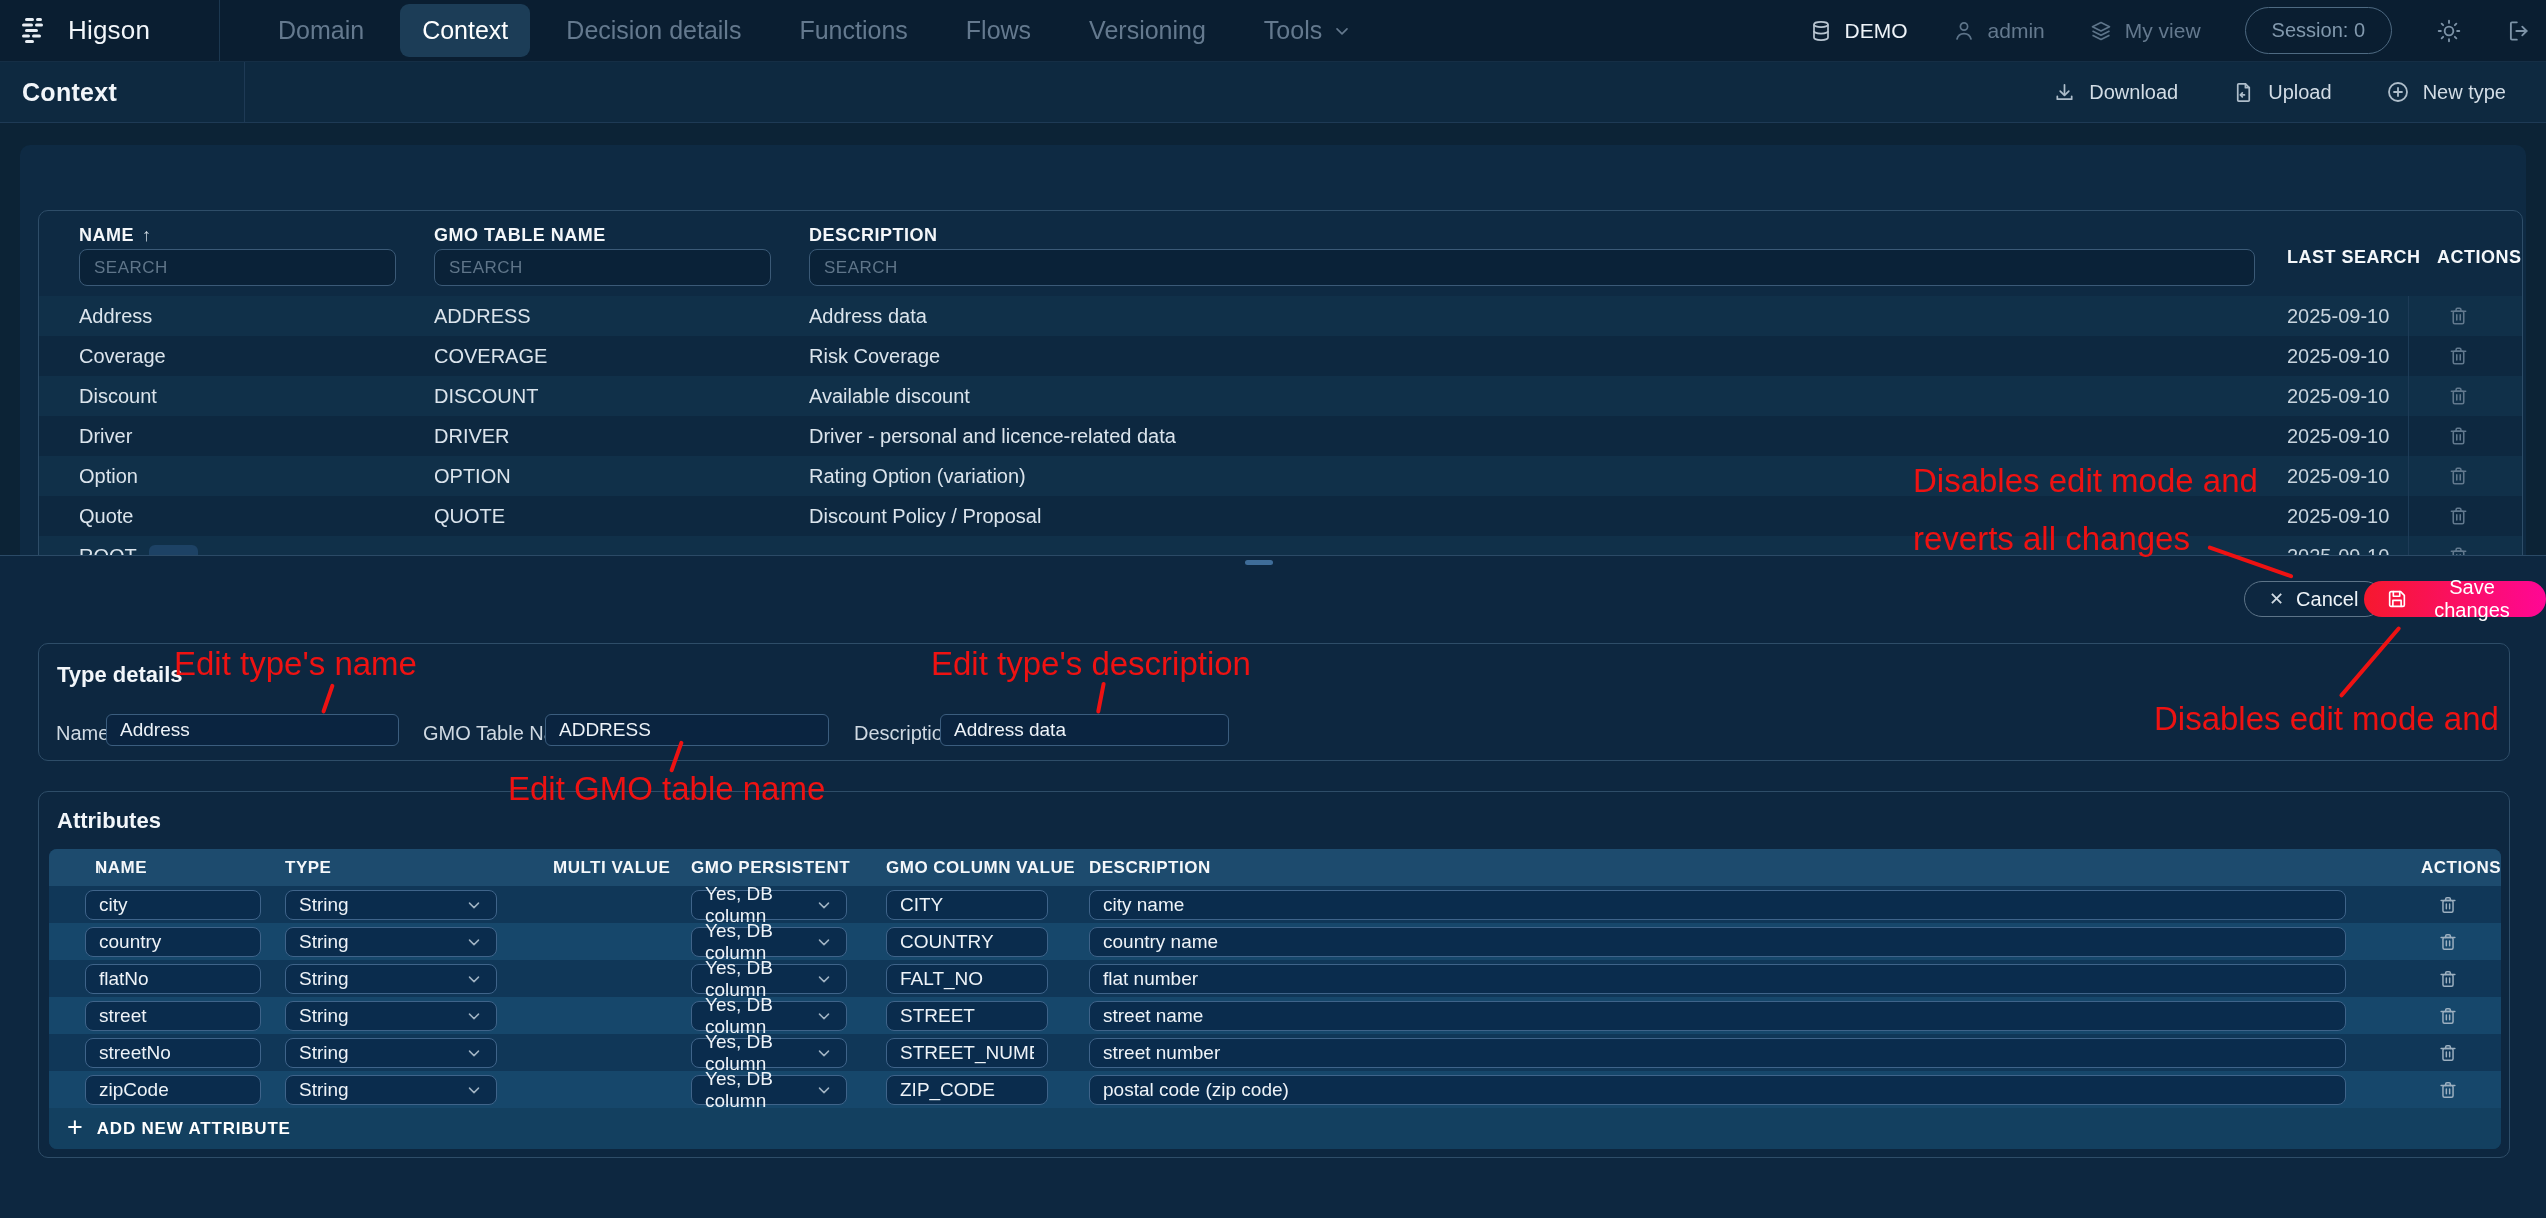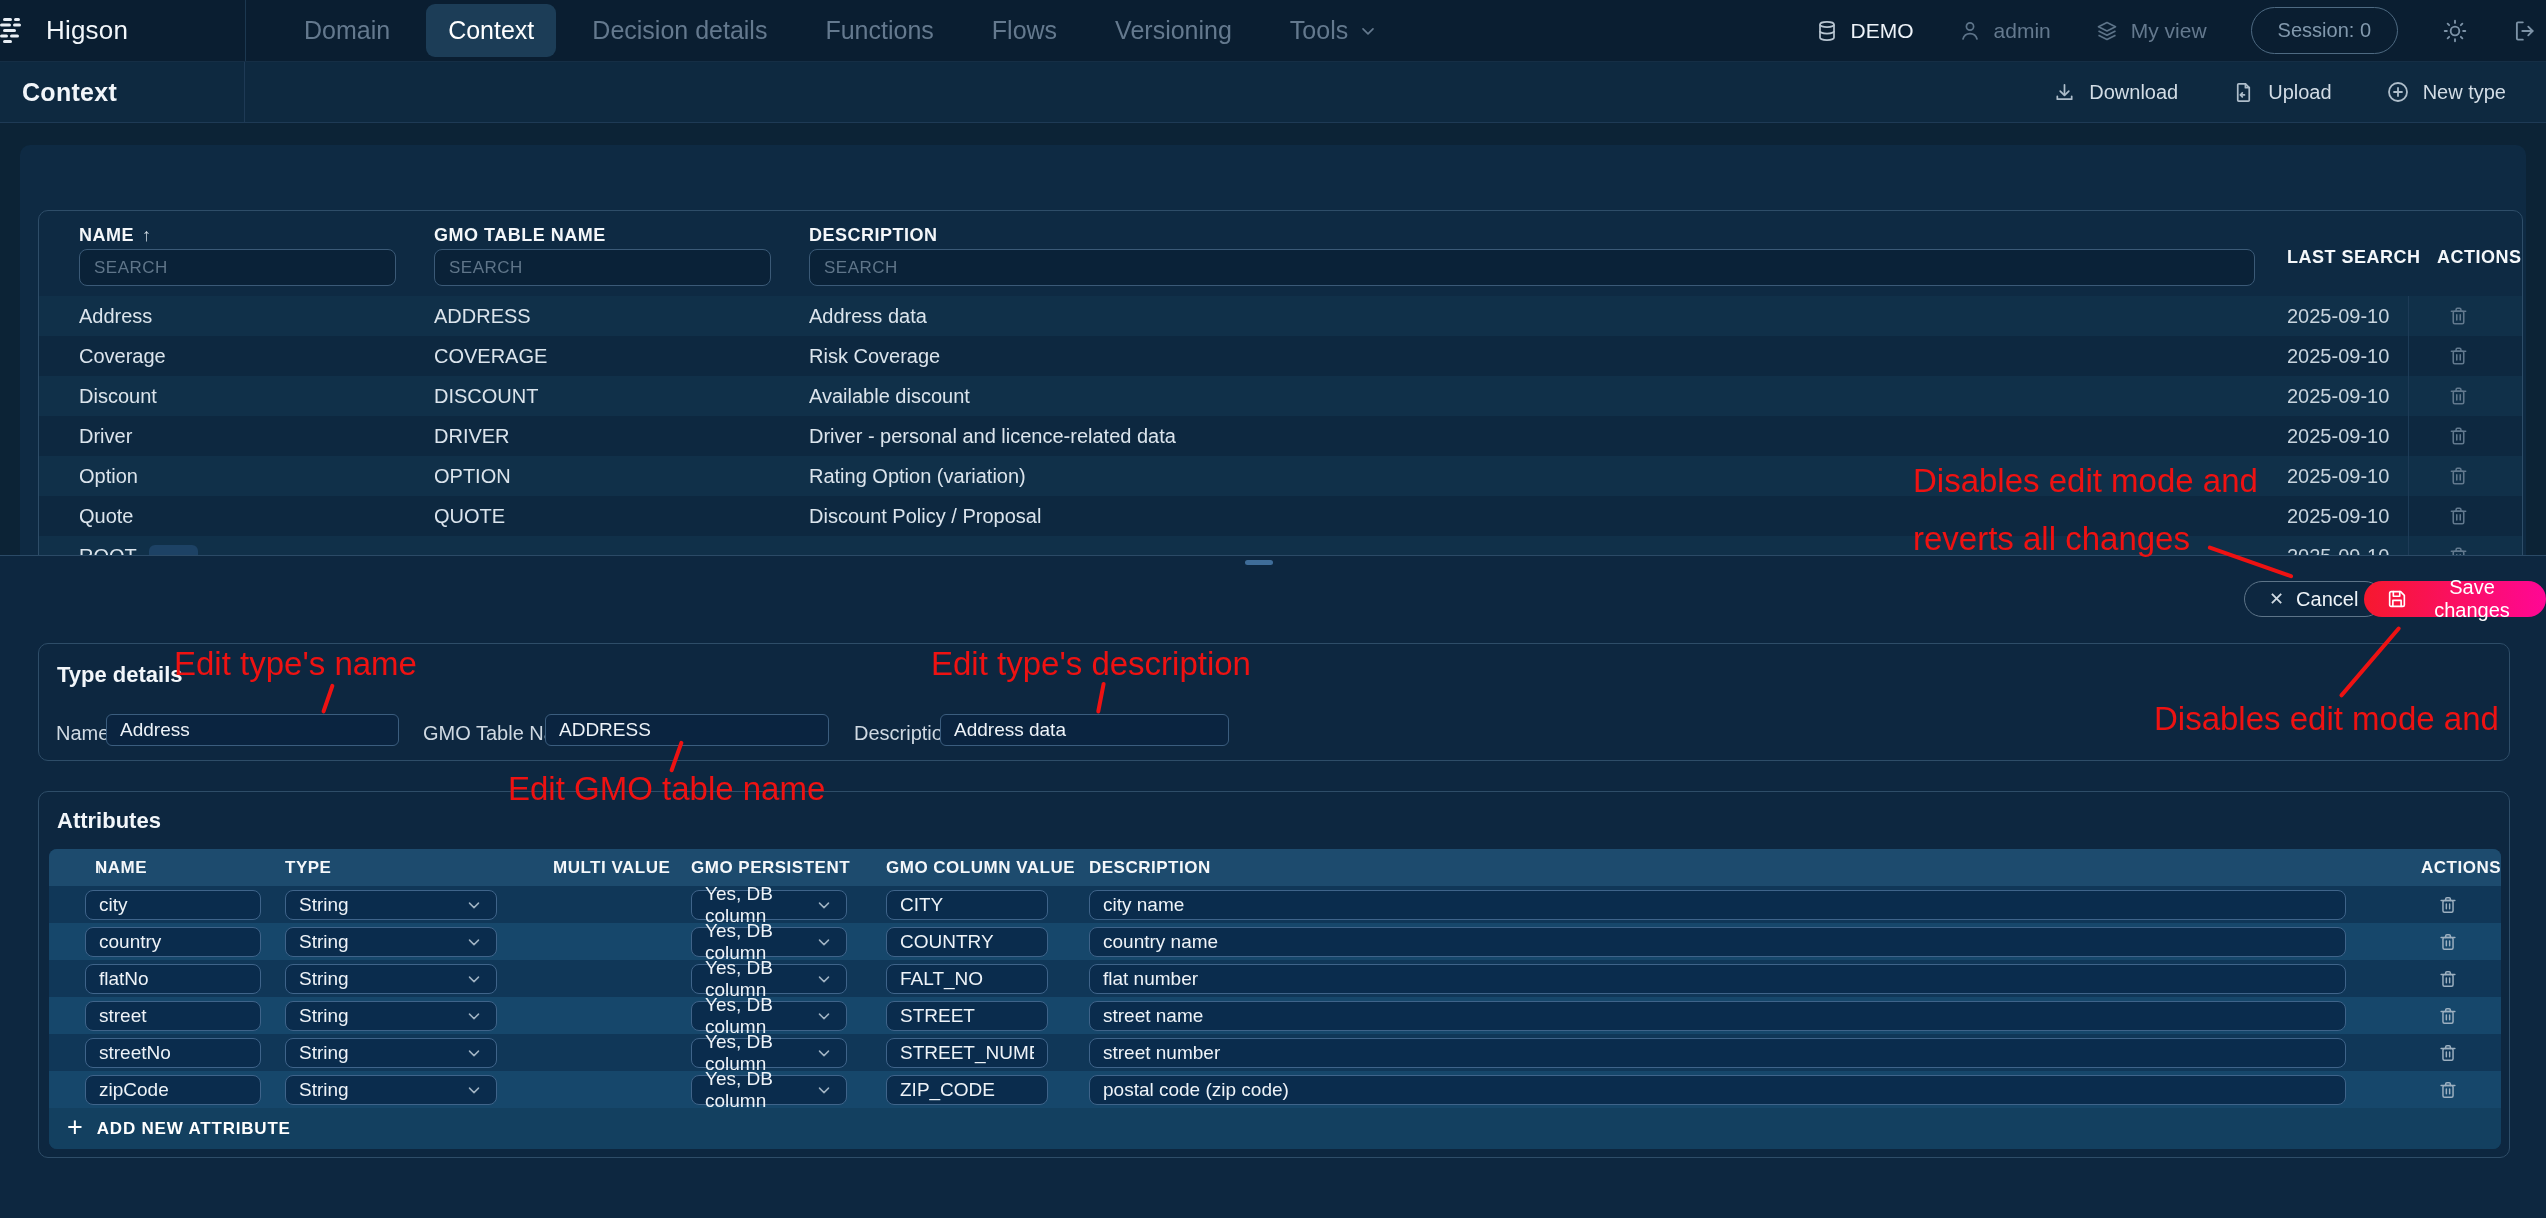--- a/index.html
+++ b/index.html
@@ -12,29 +12,29 @@
   svg { display:block; }
   input { font-family:inherit; outline:none; }
   button { font-family:inherit; cursor:pointer; background:none; border:none; color:inherit; }
 
   
   .navbar {
     position:absolute; left:0; top:0; width:2546px; height:62px;
     background:#0a1e31; border-bottom:1px solid #152e45;
     display:flex; align-items:center;
   }
-  .brand { display:flex; align-items:center; gap:16px; width:246px; height:100%;
+  .brand { display:flex; align-items:center; gap:16px; padding-left:22px; width:220px; height:100%;
     border-right:1px solid #1c3850; }
   .brand-name { color:#f2f6fa; font-size:26px; font-weight:400; letter-spacing:.2px; }
   .logo-icon { color:#e8eef4; }
   .nav-items { display:flex; align-items:center; gap:14px; margin-left:36px; }
   .nav-item { color:#64798e; font-size:25px; padding:12px 22px; border-radius:9px; cursor:pointer; display:flex; align-items:center; gap:10px; }
   .nav-item.active { background:#1c3d57; color:#ffffff; }
   .caret { color:#64798e; }
-  .nav-right { margin-left:auto; display:flex; align-items:center; gap:44px; padding-right:8px; }
+  .nav-right { margin-left:auto; display:flex; align-items:center; gap:44px; padding-right:14px; }
   .nav-chip { display:flex; align-items:center; gap:12px; color:#64798e; font-size:21px; cursor:pointer; }
   .nav-chip.strong { color:#eef3f8; }
   .nav-chip svg { color:#5d7489; }
   .nav-chip.strong svg { color:#b9c6d2; }
   .session-pill { border:1px solid #4e6a82; color:#8299ad; font-size:20px; border-radius:999px;
     padding:11px 26px; }
   .icon-btn { color:#7d93a7; display:flex; align-items:center; }
 
   
   .page-header {

